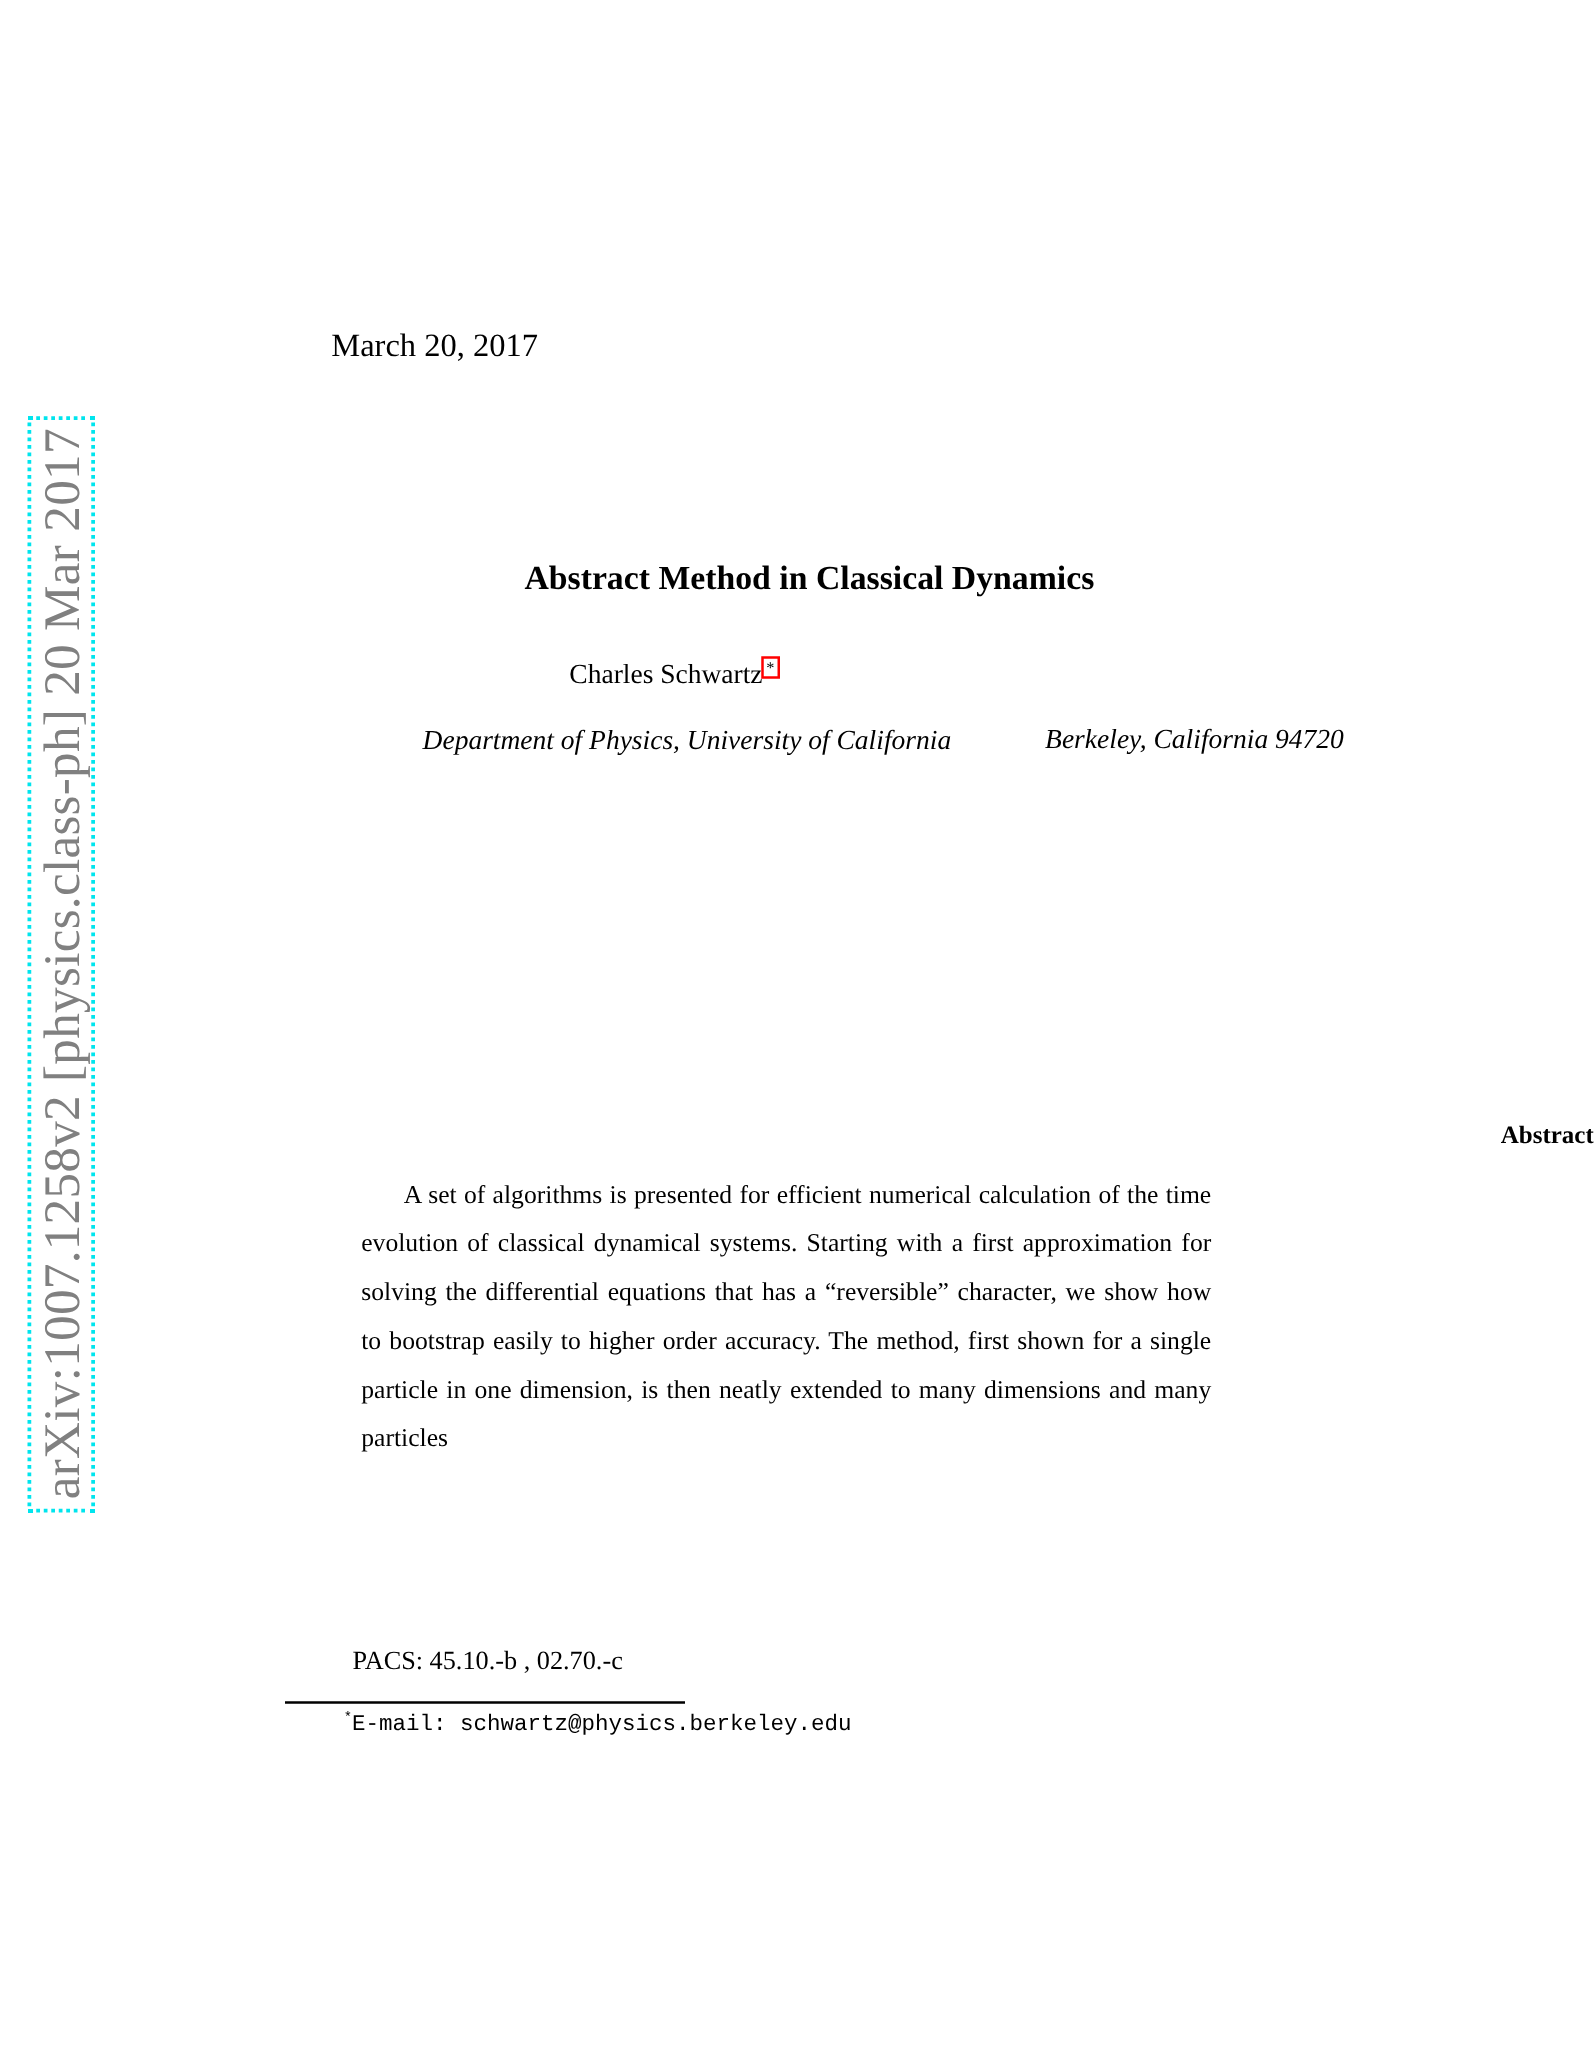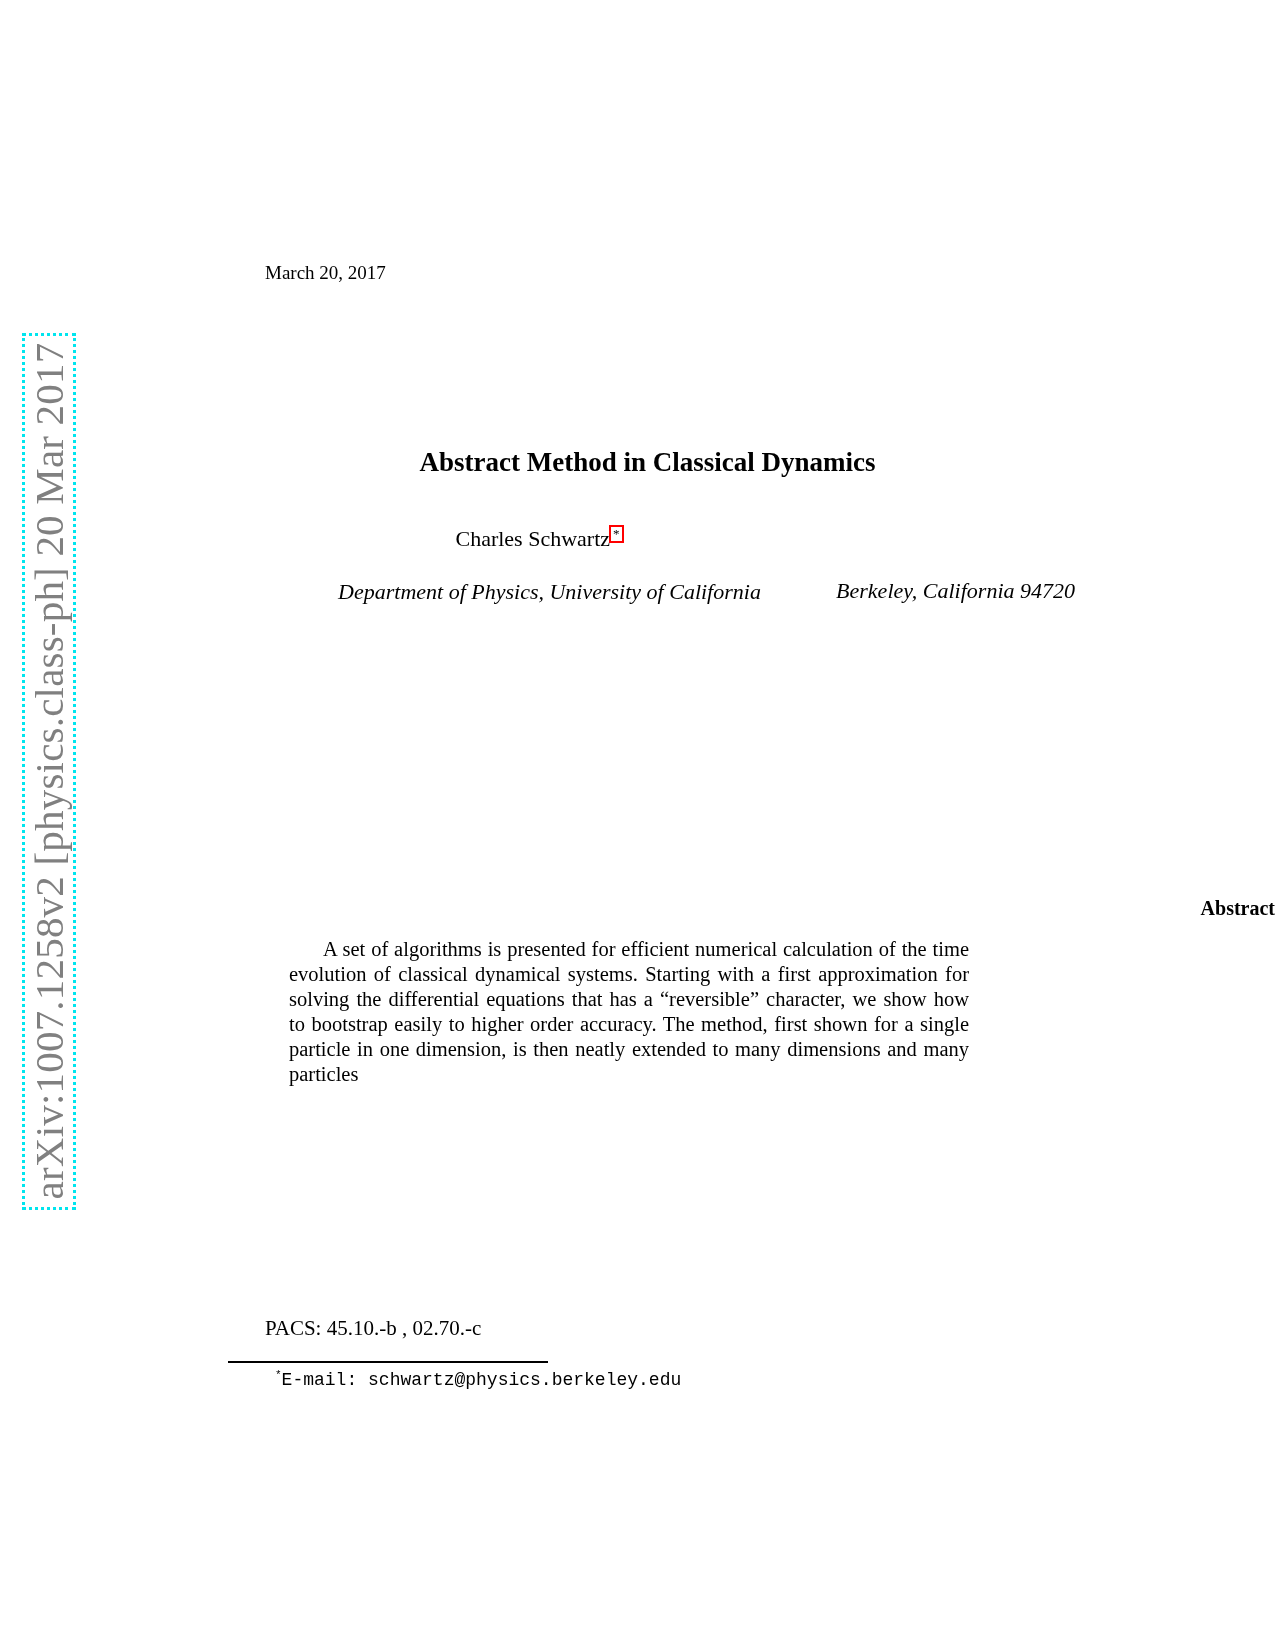--- a/index.html
+++ b/index.html
@@ -22,21 +22,21 @@
   .stamp-text {
     left: 49px; top: 771px;
     transform: translate(-50%, -50%) rotate(-90deg);
     white-space: nowrap;
     font-family: "Liberation Serif", serif;
     font-size: 41px;
     color: #808080;
     letter-spacing: 0.2px;
   }
 
-  .date { left: 265px; top: 262px; font-size: 19px; font-family: "Liberation Serif", serif; }
+  .date { left: 265px; top: 262px; font-size: 26px; font-family: "Liberation Serif", serif; }
 
   .title {
     left: 0; width: 1275px; top: 447px; text-align: center;
     font-size: 27px; font-weight: bold;
     font-family: "Liberation Serif", serif;
     padding-left: 20px; box-sizing: border-box;
   }
 
   .author {
     left: 0; width: 1057px; top: 526px; text-align: center;
@@ -59,28 +59,28 @@
   .affil2 { top: 578px; text-align: right; }
 
   .abs-heading {
     left: 0; width: 1275px; top: 897px; text-align: right;
     font-size: 20px; font-weight: bold; font-family: "Liberation Serif", serif;
     padding-left: 20px; box-sizing: border-box;
   }
 
   .abs-body {
     left: 289px; width: 680px; top: 937px;
-    font-size: 20.5px; line-height: 25px;
+    font-size: 20.5px; line-height: 39px;
     font-family: "Liberation Serif", serif;
     text-align: justify;
     text-indent: 34px;
     hyphens: none;
   }
 
-  .pacs { left: 265px; top: 1316px; font-size: 21px; font-family: "Liberation Serif", serif; }
+  .pacs { left: 282px; top: 1316px; font-size: 21px; font-family: "Liberation Serif", serif; }
 
   .fn-rule { left: 228px; top: 1361px; width: 320px; height: 0; border-top: 2px solid #000; }
 
   .footnote { left: 255px; top: 1369px; font-size: 18px; font-family: Liberation Mono, monospace; margin-left: 20px; }
   .footnote sup { font-size: 11px; vertical-align: 7px; }
 </style>
 </head>
 <body>
 
 <div class="abs stamp-box"></div>

